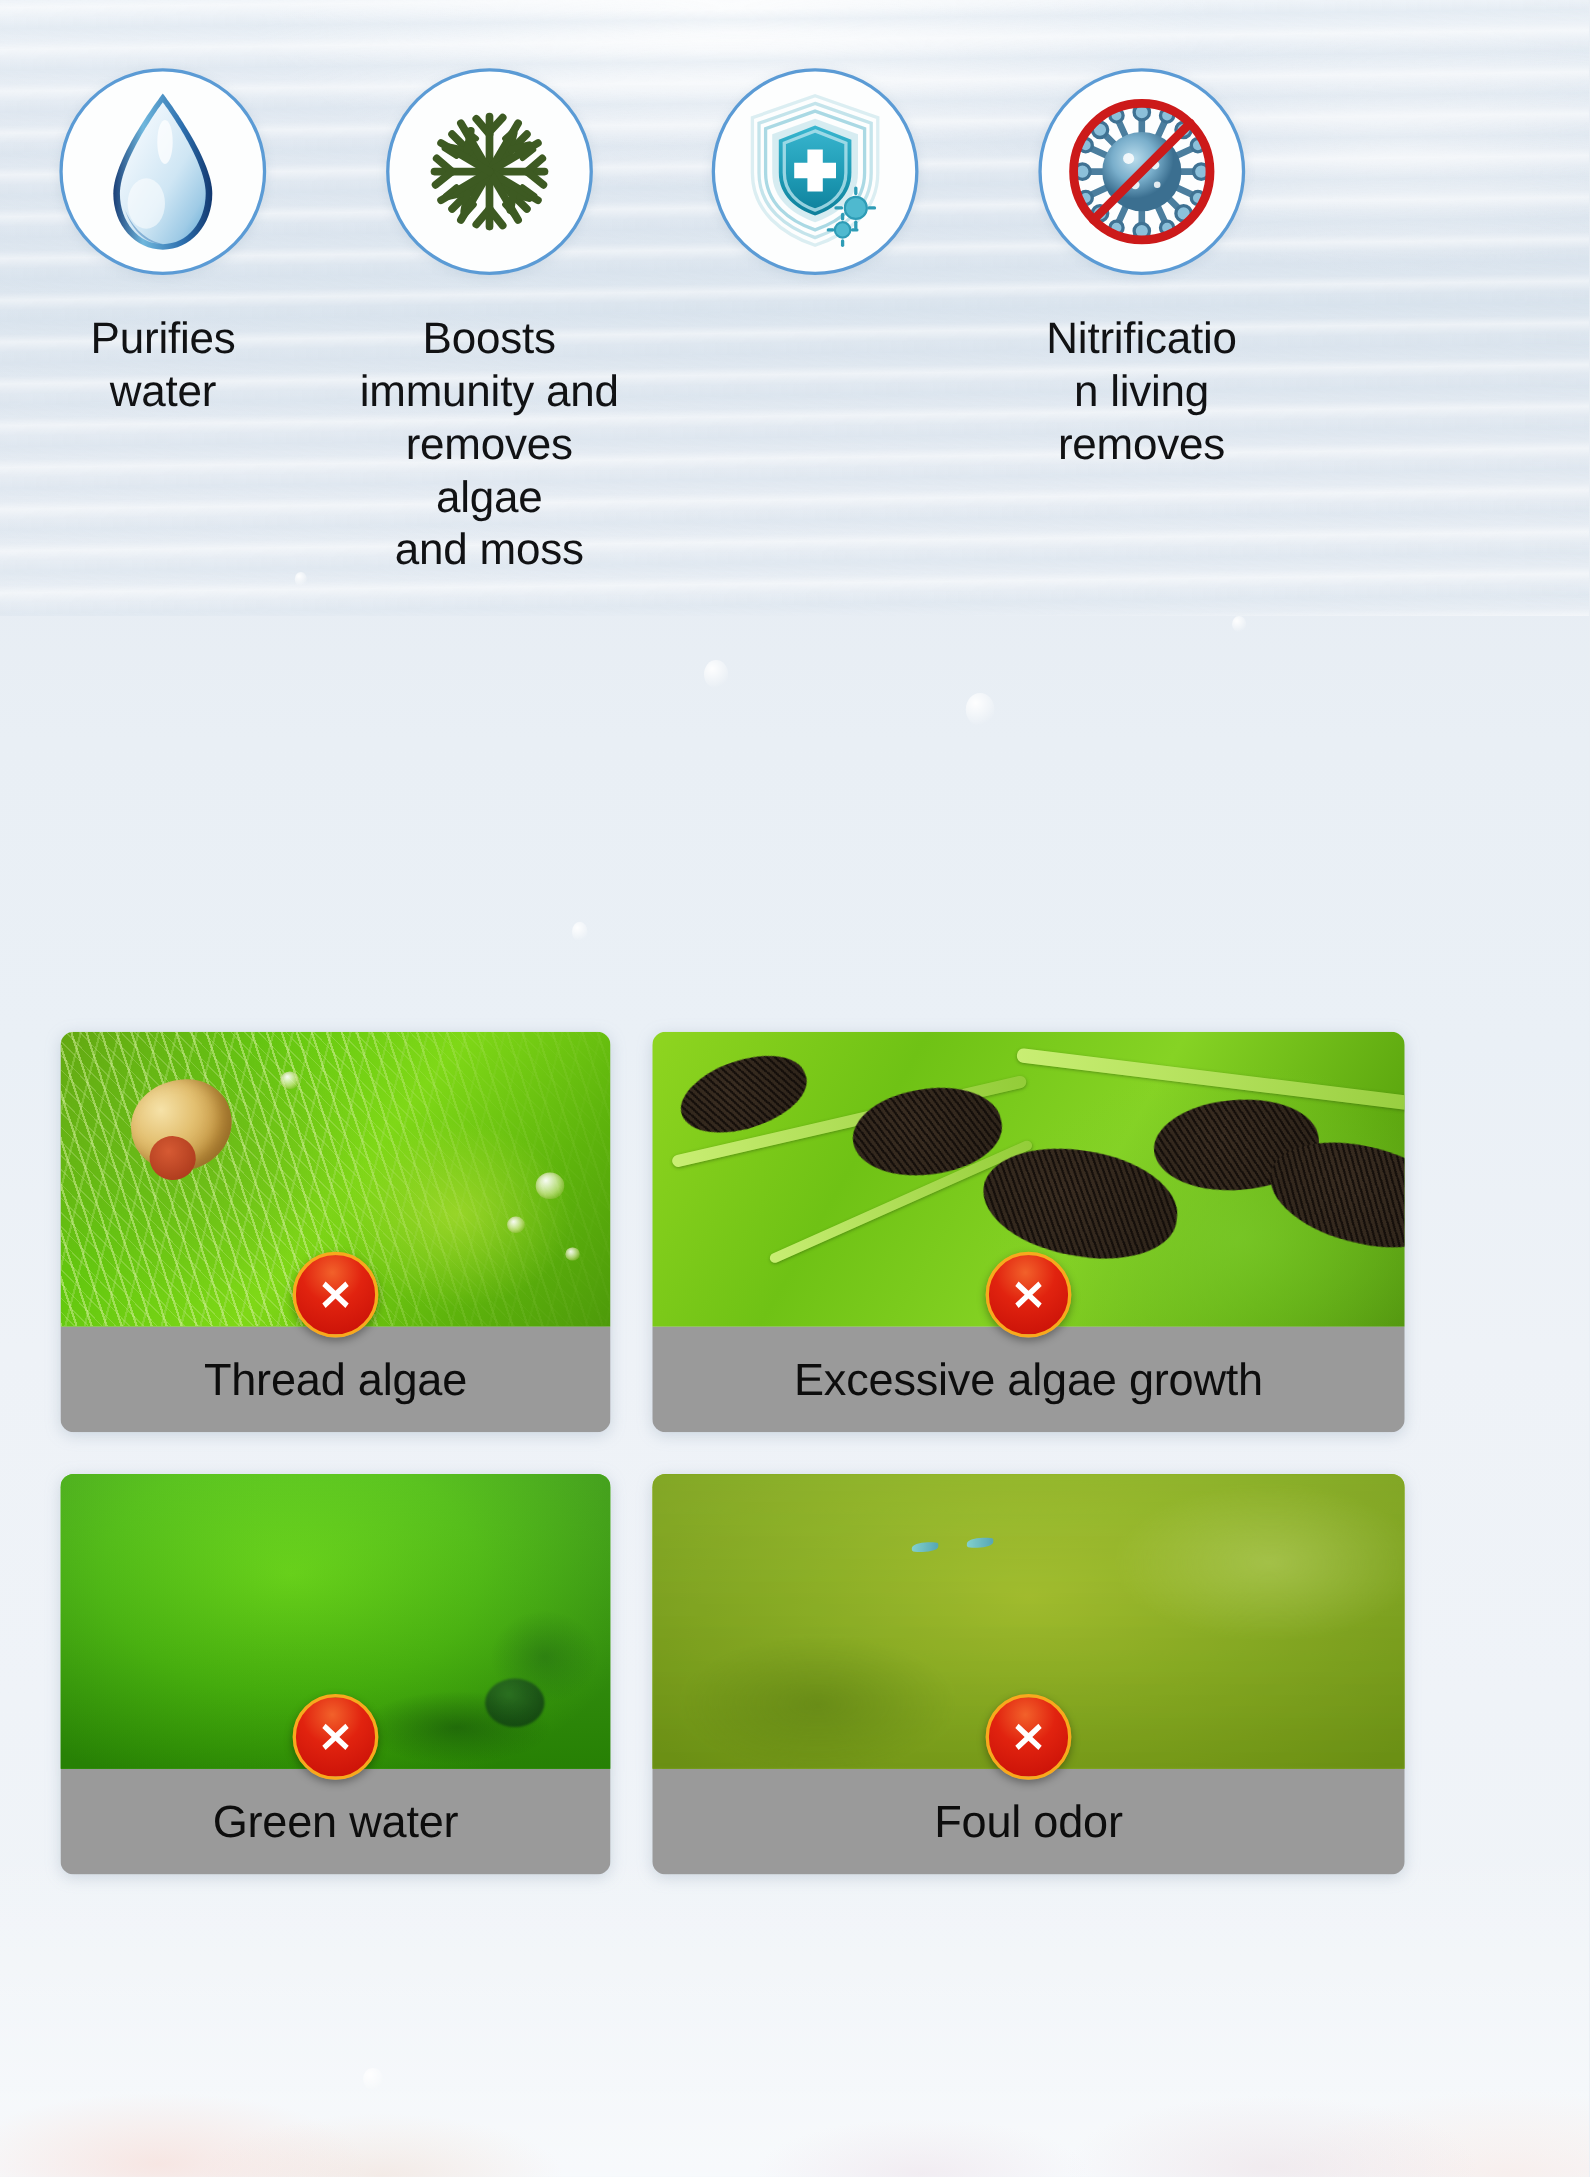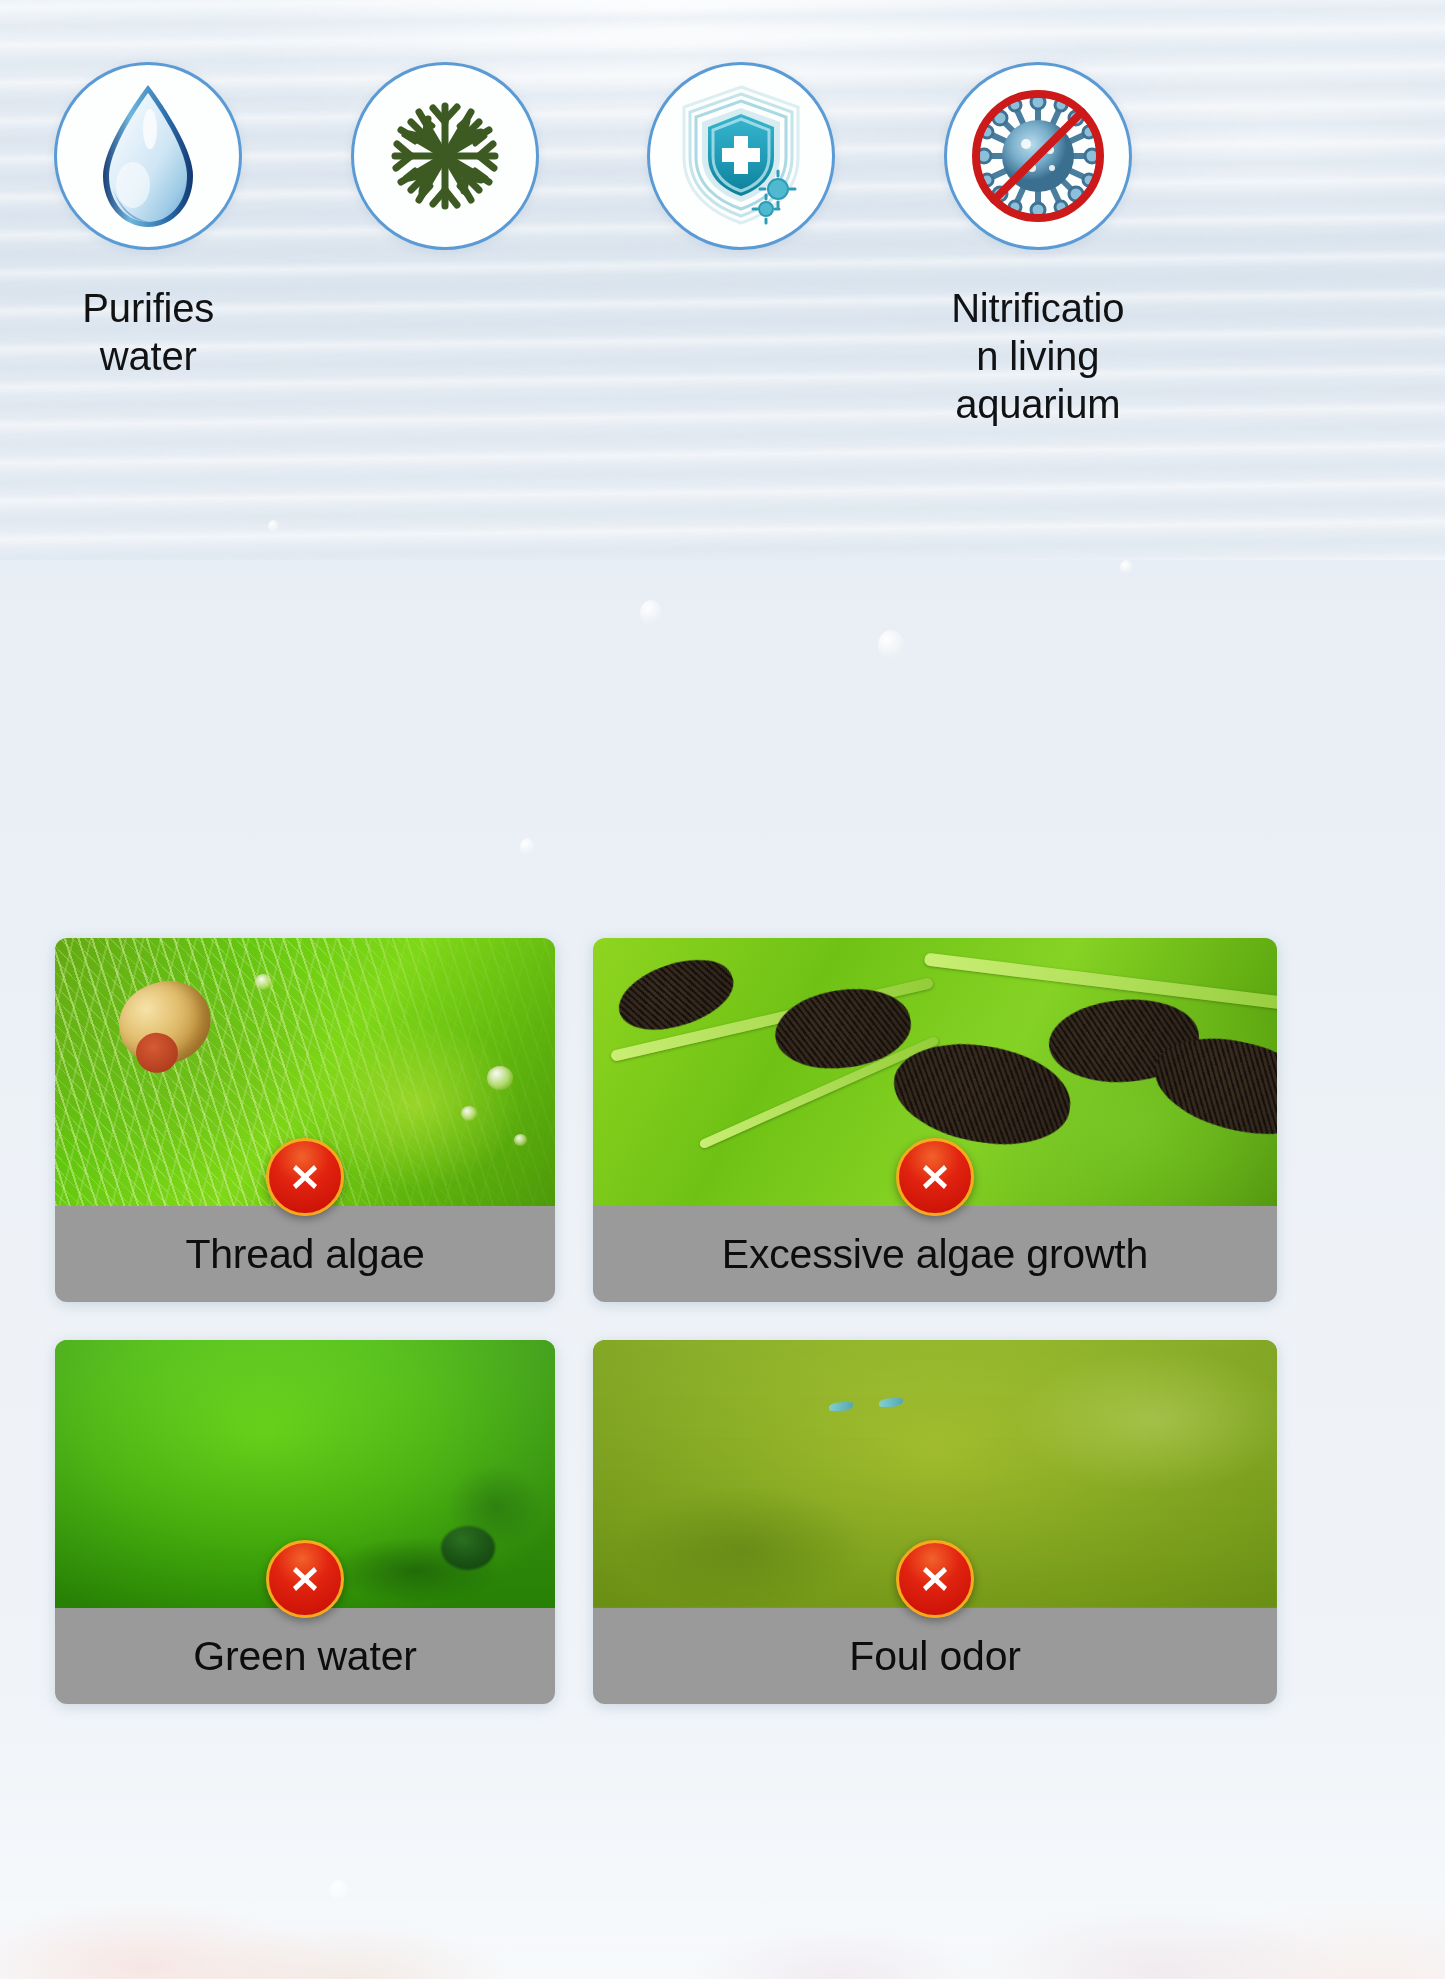--- a/index.html
+++ b/index.html
@@ -389,20 +389,24 @@
                   <path d="M100 84 L111 92"></path>
                 <path d="M84 100 L93 110"></path>
                   <path d="M56 100 L47 110"></path>
                 <path d="M40 84 L30 92"></path>
                   <path d="M40 56 L29 49"></path>
               </g>
             </g>
           </svg>
         </span>
       </div>
+      <div class="feature-label">Boosts
+immunity and
+removes algae
+and moss</div>
     </div>
 
     <div class="feature">
       <div class="badge">
         <span>
           <svg width="150" height="150" viewBox="0 0 150 150">
             <defs>
               <linearGradient id="shG" x1="0" y1="0" x2="0" y2="1">
                 <stop offset="0%" stop-color="#39b6cf"></stop>
                 <stop offset="55%" stop-color="#1f9bb5"></stop>
@@ -494,21 +498,21 @@
                 <circle cx="90" cy="88" r="3"></circle>
             </g>
 
             <circle cx="76" cy="76" r="62" fill="none" stroke="#cc1a1a" stroke-width="8"></circle>
             <line x1="32" y1="120" x2="120" y2="32" stroke="#cc1a1a" stroke-width="8" stroke-linecap="round"></line>
           </svg>
         </span>
       </div>
       <div class="feature-label">Nitrificatio
 n living
-aquarium</div>
+removes</div>
     </div>
 
   </div>
 
 
   <div class="cards">
 
     <div class="card">
       <div class="card-inner">
         <div class="card-photo ph-thread">

